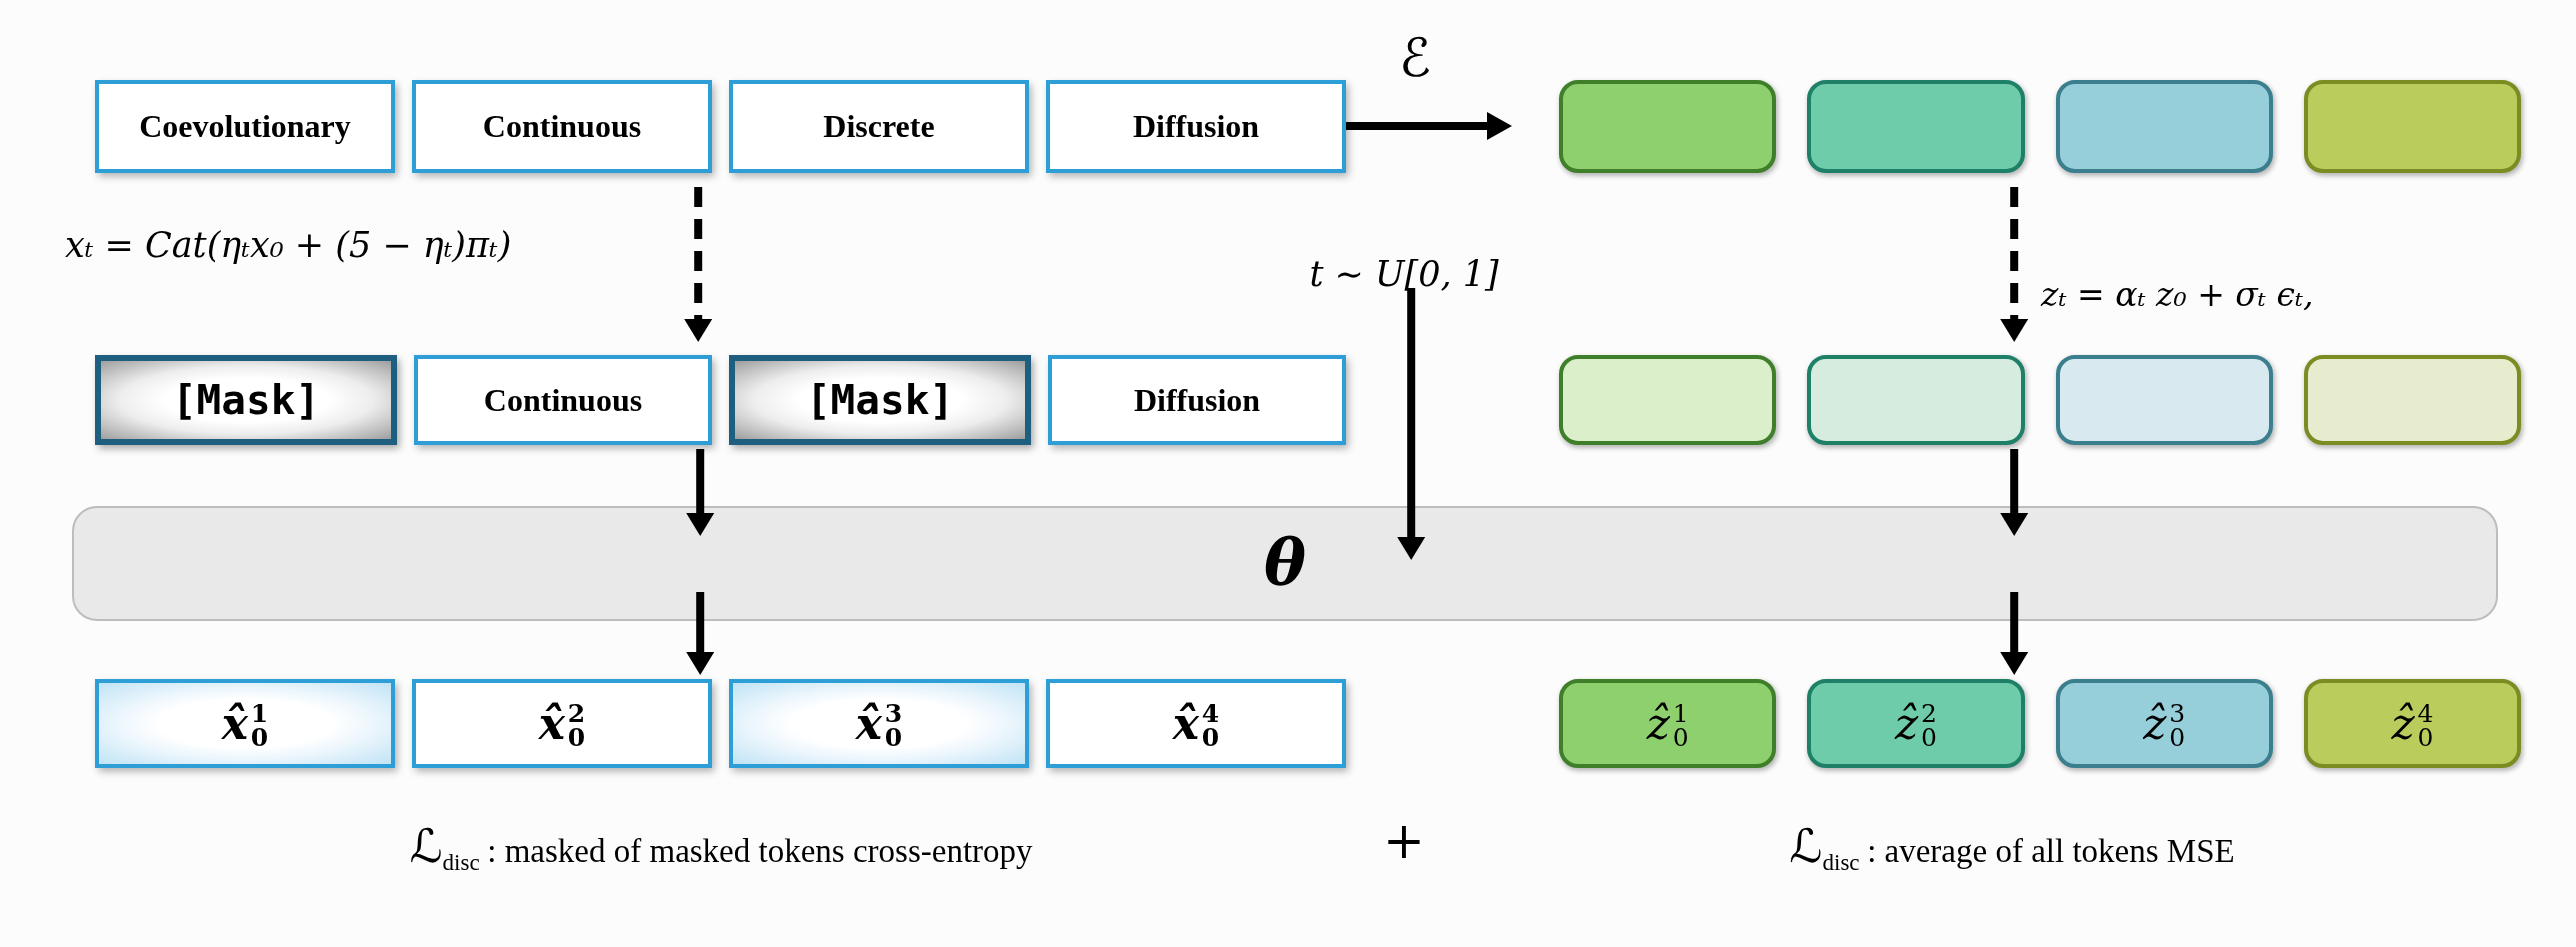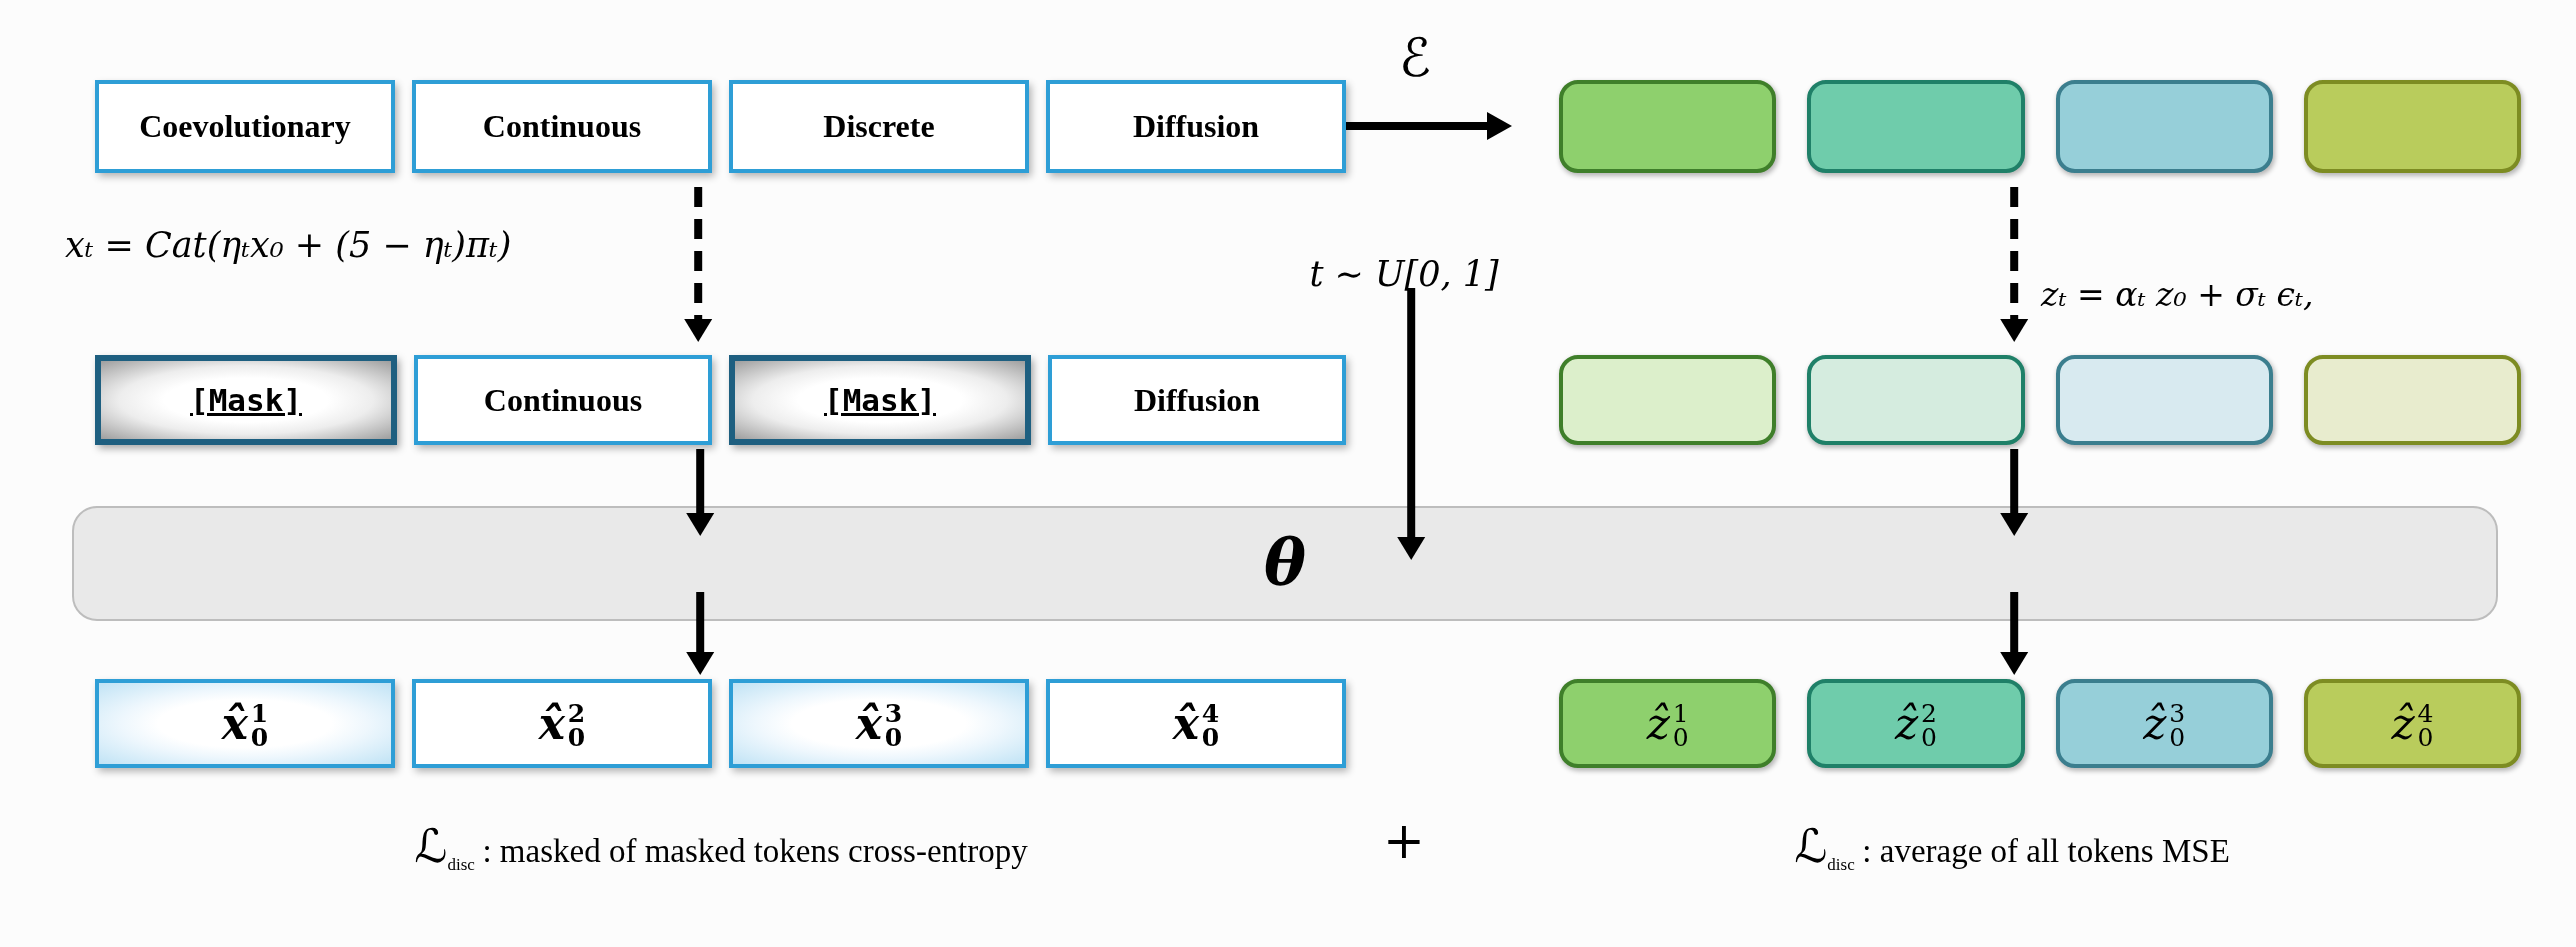--- a/index.html
+++ b/index.html
@@ -14,21 +14,21 @@
   .r4{top:679px;height:89px;}
   .box{flex:1;display:flex;align-items:center;justify-content:center;box-sizing:border-box;z-index:3;}
 
   
   .tok-box{background:#fff;border:4.8px solid var(--token-border-blue);
            box-shadow:2.9px 3.8px 7.6px rgba(0,0,0,.30);
            font-weight:bold;font-size:32px;}
   .mask-box{border:6.7px solid var(--mask-border);
             background:radial-gradient(ellipse at center,#ffffff 40%,#ededed 62%,#9e9e9e 100%);
             box-shadow:2.9px 3.8px 7.6px rgba(0,0,0,.35);
-            font-family:"DejaVu Sans Mono",monospace;font-weight:bold;font-size:31px;text-decoration:underline;}
+            font-family:"DejaVu Sans Mono",monospace;font-weight:bold;font-size:41px;}
   .glow-box{background:radial-gradient(ellipse at center,#ffffff 42%,#eef7fd 60%,var(--glow-blue) 100%);}
 
   
   .chip{border-radius:19px;border:4.8px solid;box-shadow:1.9px 2.9px 5.7px rgba(0,0,0,.28);}
   .c-green{background:var(--green);border-color:var(--green-border);}
   .c-teal{background:var(--teal);border-color:var(--teal-border);}
   .c-blue{background:var(--blue);border-color:var(--blue-border);}
   .c-olive{background:var(--olive);border-color:var(--olive-border);}
   .c-green-l{background:var(--green-light);border-color:var(--green-border);}
   .c-teal-l{background:var(--teal-light);border-color:var(--teal-border);}
@@ -67,21 +67,21 @@
              display:flex;align-items:center;justify-content:center;z-index:1;}
   #theta{font-size:63px;font-weight:bold;font-style:italic;
          font-family:"DejaVu Serif",serif;transform:translateY(-1.9px);}
 
   
   .loss{position:absolute;top:819px;white-space:nowrap;font-size:33px;
         font-family:"Liberation Serif",serif;z-index:2;}
   #loss-disc{left:721px;transform:translateX(-50%);}
   #loss-cont{left:2012px;transform:translateX(-50%);}
   .loss-sym{font-size:46px;font-family:"DejaVu Sans",serif;}
-  .loss-sub{font-size:17px;vertical-align:-7.6px;margin-right:7.6px;}
+  .loss-sub{font-size:23px;vertical-align:-7.6px;margin-right:7.6px;}
   #plus{position:absolute;left:1404px;top:812px;transform:translateX(-50%);
         font-size:50px;font-family:"DejaVu Serif",serif;z-index:2;}
 </style>
 </head>
 <body>
 
 <div id="canvas">
 
   <div class="row left-grid r1">
     <div class="box tok-box">

